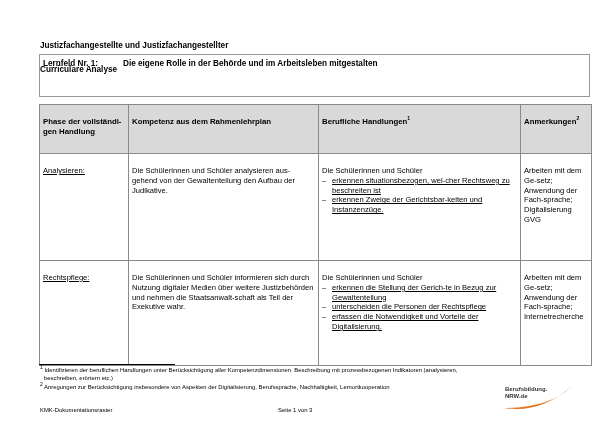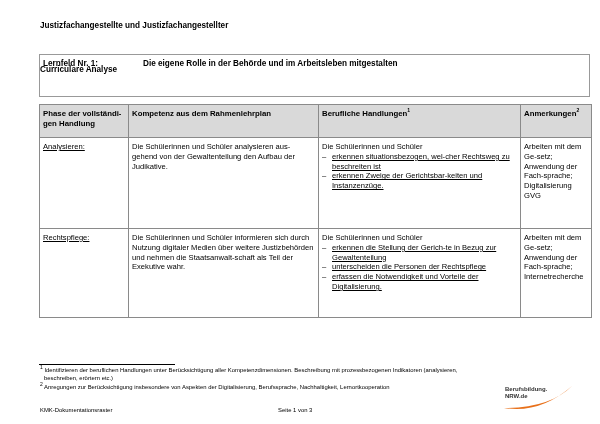--- a/index.html
+++ b/index.html
@@ -1,26 +1,26 @@
 <!DOCTYPE html>
 <html><head>
   <meta charset="utf-8">
   <style>
     html, body { margin: 0; padding: 0; background: #ffffff; }
     body { width: 600px; height: 424px; position: relative; overflow: hidden;
            font-family: "Liberation Sans", sans-serif; color: #000; }
-    .title1 { position: absolute; left: 40px; top: 21px; font-size: 8.2px; font-weight: bold; }
+    .title1 { position: absolute; left: 40px; top: 41px; font-size: 8.2px; font-weight: bold; }
     .title2 { position: absolute; left: 40px; top: 41px; font-size: 8.2px; font-weight: bold; margin-top: 24px; }
     .infobox { position: absolute; left: 39px; top: 54px; width: 551px; height: 43px;
                border: 1px solid #999; box-sizing: border-box; padding: 3px 0 0 3px; }
-    .inforow { display: flex; font-size: 8.2px; font-weight: bold; height: 12px; line-height: 12px; gap: 20px; }
+    .inforow { display: flex; font-size: 8.2px; font-weight: bold; height: 12px; line-height: 12px; }
     .inforow .k { width: 80px; }
     table.main { position: absolute; left: 39px; top: 104px; width: 552px; border-collapse: collapse;
                  table-layout: fixed; font-size: 7.6px; }
-    table.main td, table.main th { border: 1px solid #8a8a8a; vertical-align: top; padding: 4px 3px;
+    table.main td, table.main th { border: 1px solid #8a8a8a; vertical-align: top; padding: 12px 3px;
                  text-align: left; line-height: 9.8px; margin-left: 32px; }
     table.main th { background: #d9d9d9; font-weight: bold; height: 24px; font-size: 7.8px; }
     table.main tr.r1 td { height: 82px; }
     table.main tr.r2 td { height: 80px; }
     .phase { text-decoration: underline; }
     ul.dash { list-style: none; margin: 0; padding: 0; text-decoration: underline; }
     ul.dash li { position: relative; padding-left: 10px; }
     ul.dash li::before { content: "–"; position: absolute; left: 0; }
     sup { font-size: 5px; vertical-align: super; line-height: 0; }
     .fnline { position: absolute; left: 39px; top: 364px; width: 136px; border-top: 1px solid #000; }

